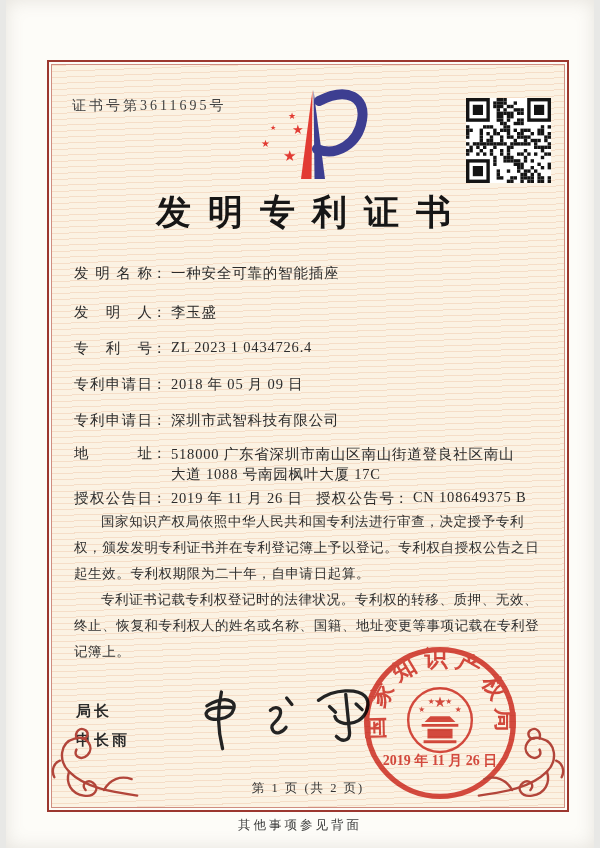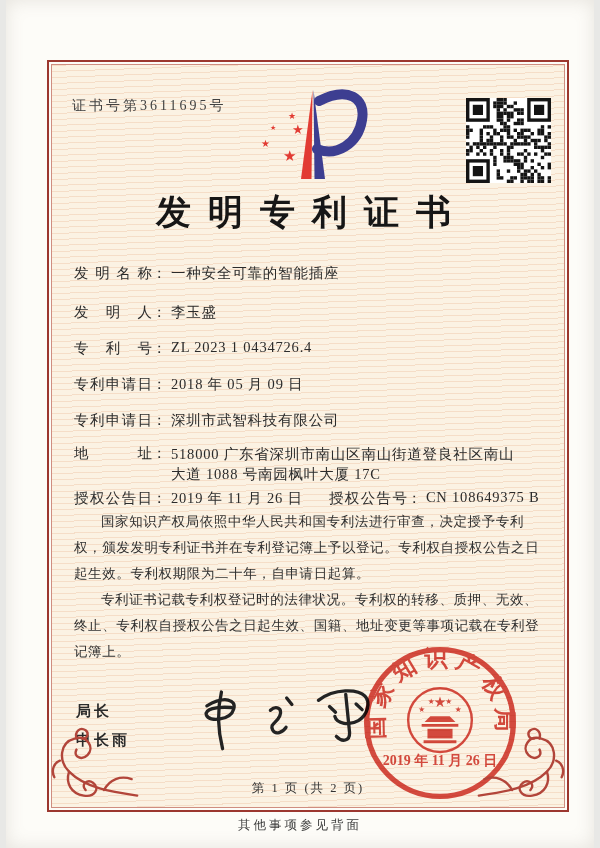--- a/index.html
+++ b/index.html
@@ -30,21 +30,21 @@
     font-size:35px;font-weight:600;letter-spacing:17px;padding-left:8px;color:#161616;
   }
   .fields{position:absolute;left:22px;top:0;width:478px;font-size:14.5px;color:#2b2b2b;}
   .frow{position:absolute;left:0;display:flex;align-items:flex-start;white-space:nowrap;}
   .r1{top:199px}.r2{top:238px}.r3{top:274px}.r4{top:310px}.r5{top:346px}
   .r6{top:379px}.r7{top:424px}
   .flabel{display:inline-block;width:78px;text-align:justify;text-align-last:justify;letter-spacing:0;}
   .fcolon{display:inline-block;width:15px;}
   .fvalue{margin-left:4px;letter-spacing:.8px;}
   .r6 .fvalue{white-space:normal;width:352px;line-height:20px;}
-  .grp2{margin-left:26px;display:flex;}
+  .grp2{margin-left:13px;display:flex;}
   .body-text{
     position:absolute;left:22px;top:444px;width:476px;margin:0;
     font-size:13.5px;line-height:26px;letter-spacing:.6px;color:#2f2f2f;
   }
   .body-text p{margin:0;text-indent:2em;}
   .sign-block{position:absolute;left:24px;top:632px;font-size:15px;font-weight:bold;
     letter-spacing:3px;line-height:29px;color:#2b2b2b;}
   .signature{position:absolute;left:142px;top:610px;width:200px;height:84px;transform:rotate(-2deg);}
   .seal{position:absolute;left:306px;top:576px;width:164px;height:164px;
     mix-blend-mode:multiply;opacity:.95;}
@@ -329,21 +329,21 @@
           <span class="grp2">
             <span class="flabel">授权公告号</span>
               <span class="fcolon">：</span>
             <span class="fvalue">CN 108649375 B</span>
           </span>
         </div>
       </div>
 
       <div class="body-text">
         <p>国家知识产权局依照中华人民共和国专利法进行审查，决定授予专利权，颁发发明专利证书并在专利登记簿上予以登记。专利权自授权公告之日起生效。专利权期限为二十年，自申请日起算。</p>
-        <p>专利证书记载专利权登记时的法律状况。专利权的转移、质押、无效、终止、专利权自授权公告之日起生效、国籍、地址变更等事项记载在专利登记簿上。</p>
+        <p>专利证书记载专利权登记时的法律状况。专利权的转移、质押、无效、终止、恢复和专利权人的姓名或名称、国籍、地址变更等事项记载在专利登记簿上。</p>
       </div>
 
       <div class="sign-block">
         <div>局长</div>
         <div>申长雨</div>
       </div>
 
       <svg class="signature" viewBox="0 0 240 90">
         <g fill="none" stroke="#232323" stroke-width="4" stroke-linecap="round" stroke-linejoin="round">
           <path d="M34,12 C28,34 28,56 33,80"></path>

